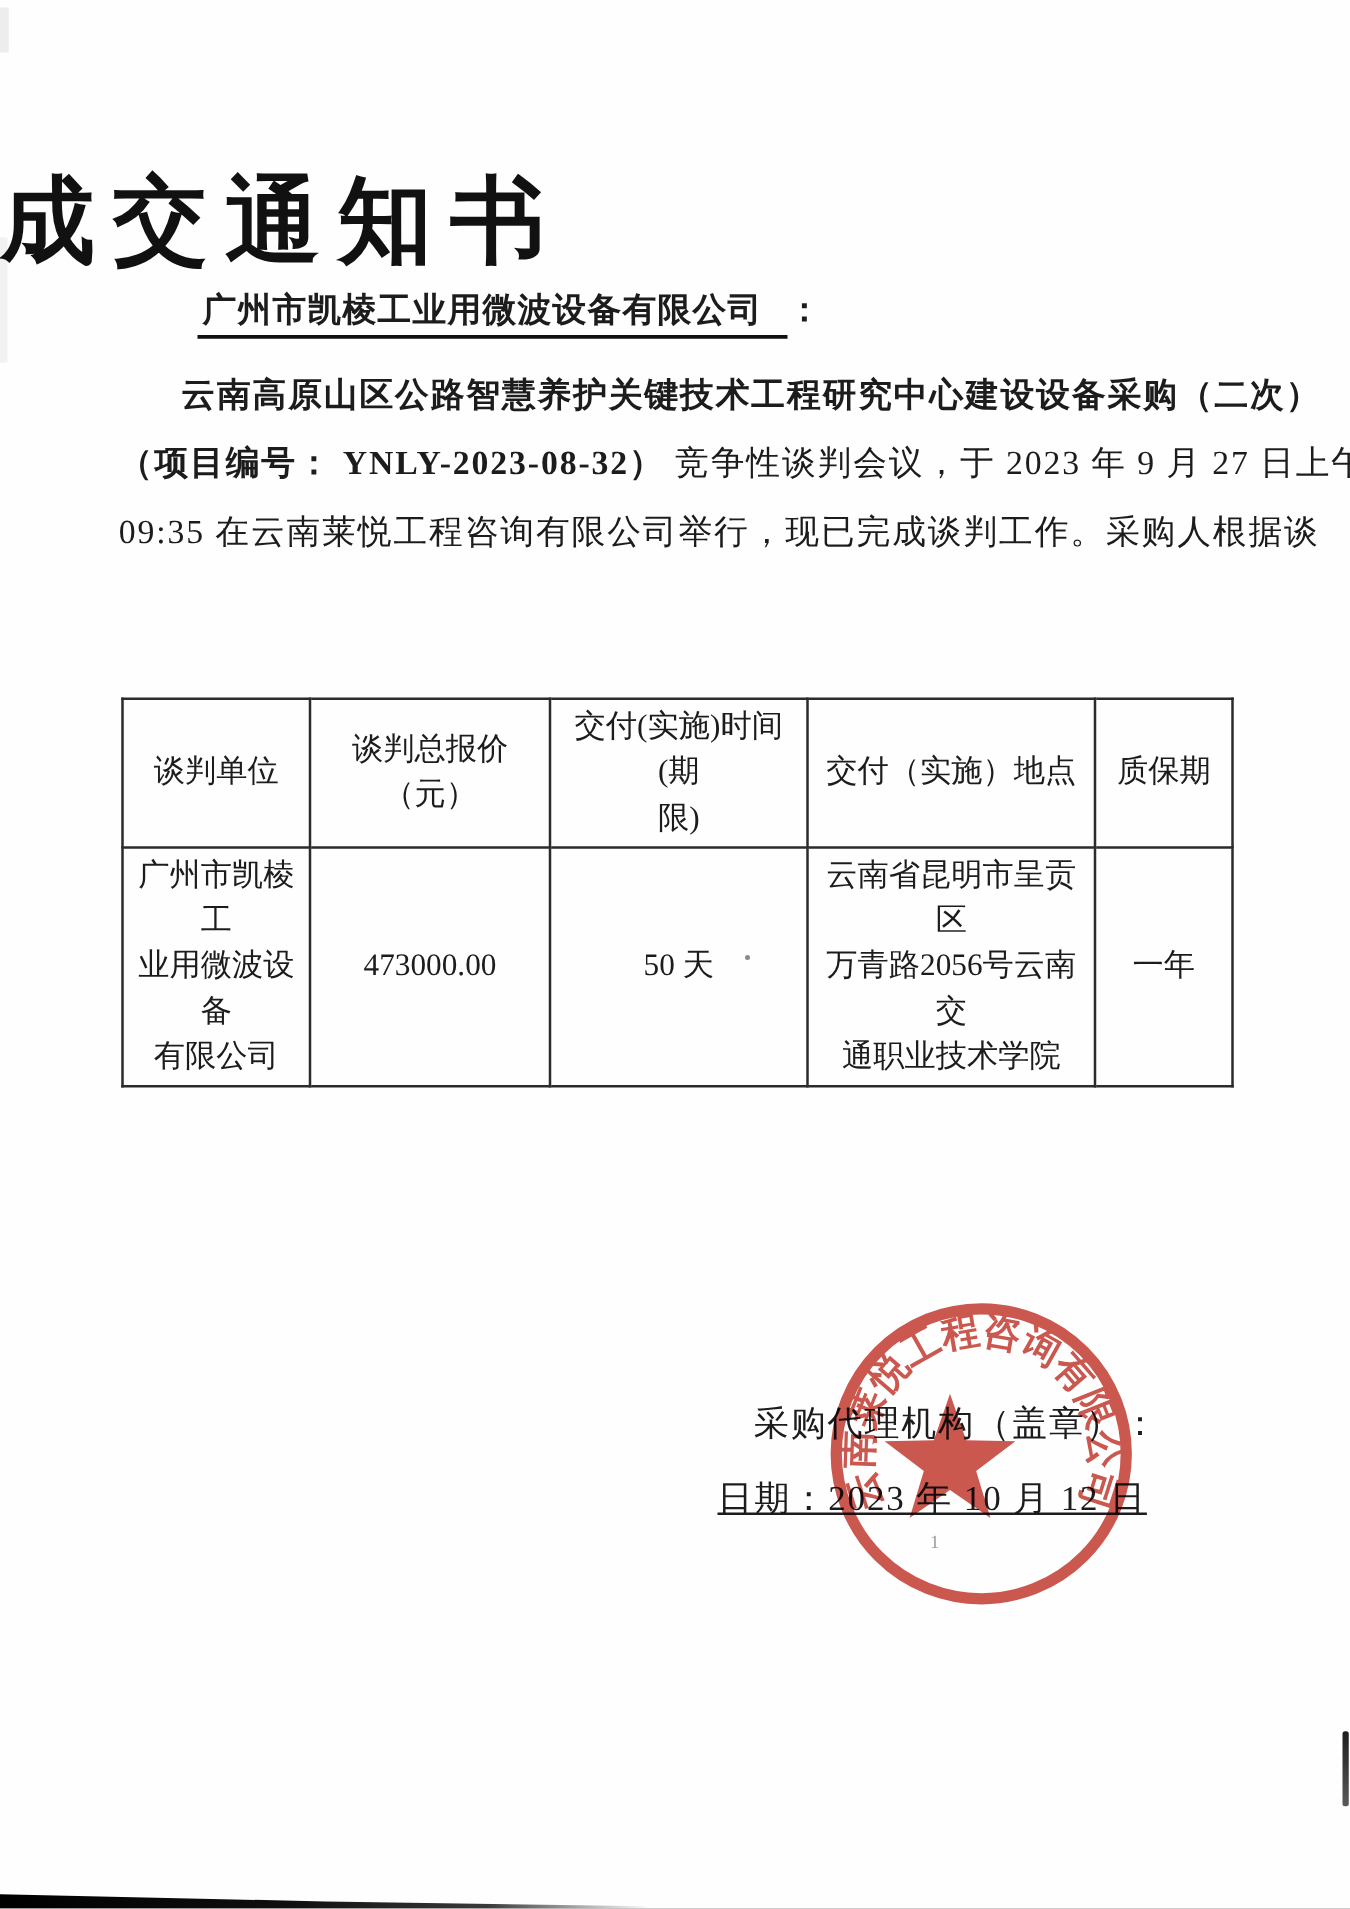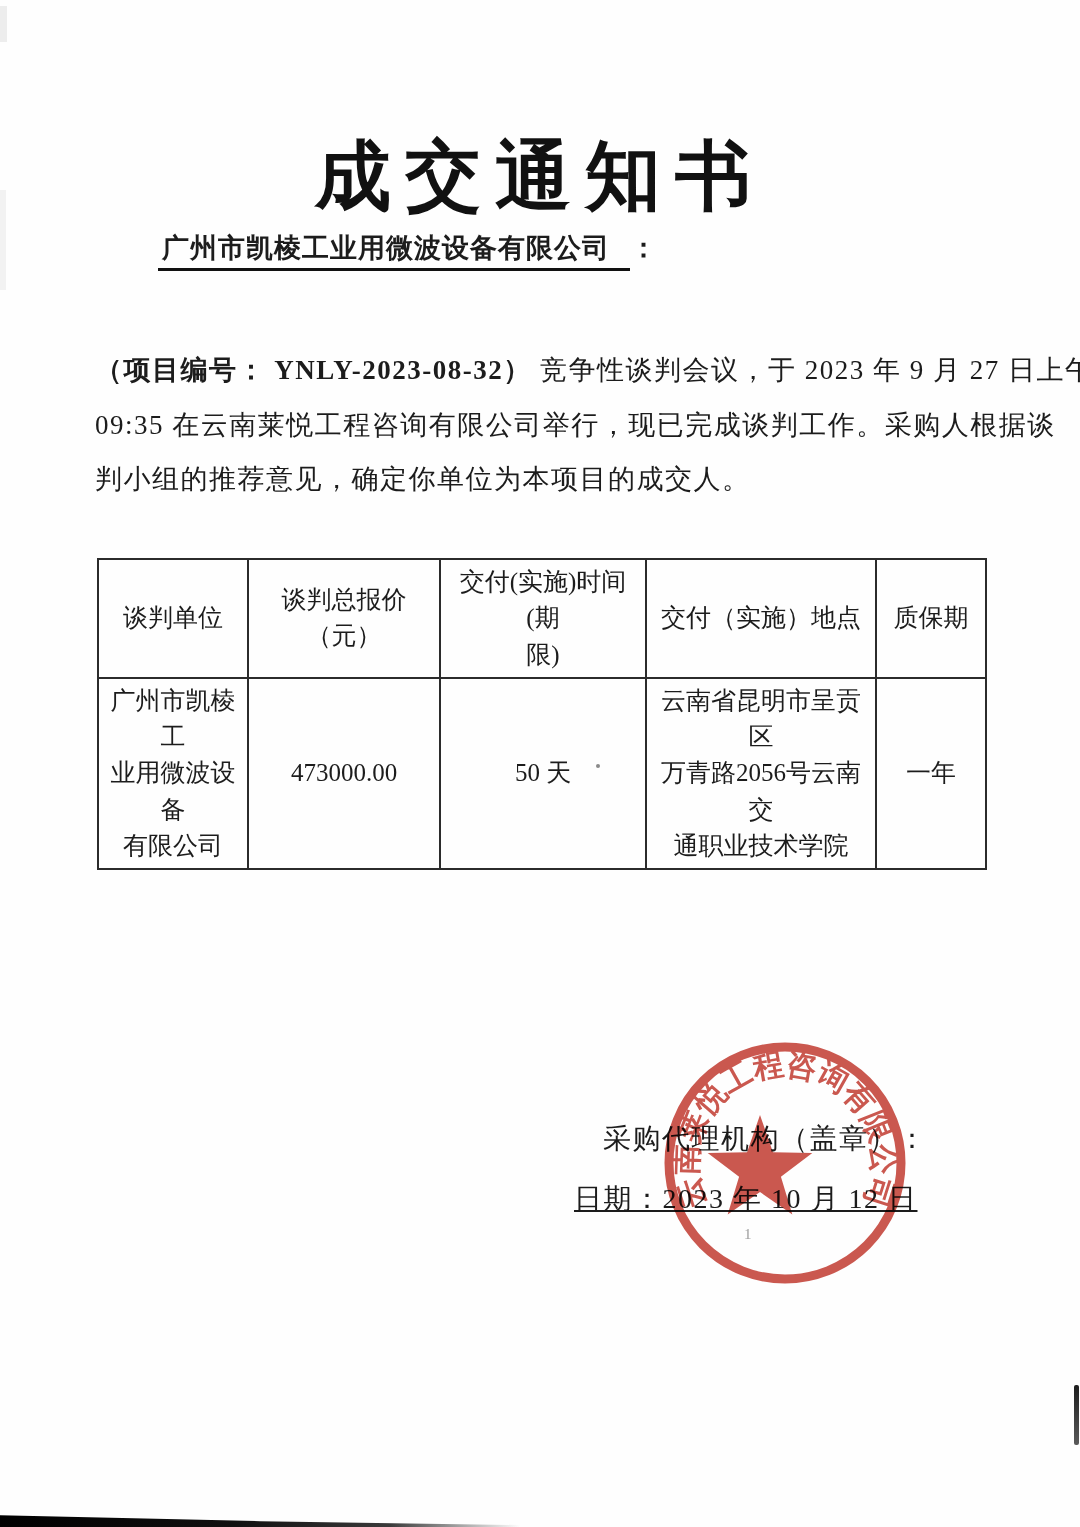--- a/index.html
+++ b/index.html
@@ -8,21 +8,20 @@
     width:1080px;height:1527px;
     margin:0 auto;
     background:#fefefe;
     overflow:hidden;
     font-family:"Liberation Serif","DejaVu Serif",serif;
     color:#1c1c1c;
   }
   .abs{position:absolute;}
   .doc-title{
     left:0;right:0;top:126px;
-    text-align:center;
     font-size:76px;
     font-weight:700;
     letter-spacing:14px;
     color:#111;
   }
   .recipient{
     left:158px;top:230px;
     font-size:27px;
     font-weight:700;
     letter-spacing:1px;
@@ -93,27 +92,27 @@
 
   <div class="abs artifact-tl1"></div>
   <div class="abs artifact-tl2"></div>
 
   <div class="abs doc-title">成交通知书</div>
 
   <div class="abs recipient">
     <span class="uline">广州市凯棱工业用微波设备有限公司</span><span>：</span>
   </div>
 
+  <div class="abs bodyline b" style="left:145px;top:298px;">云南高原山区公路智慧养护关键技术工程研究中心建设设备采购（二次）</div>
   <div class="abs bodyline" style="left:95px;top:352px;">
     <span class="b">（项目编号：</span>
     <span class="b">YNLY-2023-08-32）</span>
     <span>竞争性谈判会议，于 2023 年 9 月 27 日上午</span>
   </div>
   <div class="abs bodyline" style="left:95px;top:407px;">09:35 在云南莱悦工程咨询有限公司举行，现已完成谈判工作。采购人根据谈</div>
-  <div class="abs bodyline" style="left:95px;top:461px;">判小组的推荐意见，确定你单位为本项目的成交人。</div>
 
   <table class="abs tbl">
     <colgroup>
       <col style="width:150px">
         <col style="width:192px">
         <col style="width:206px">
         <col style="width:230px">
         <col style="width:110px">
     </colgroup>
     <thead>

